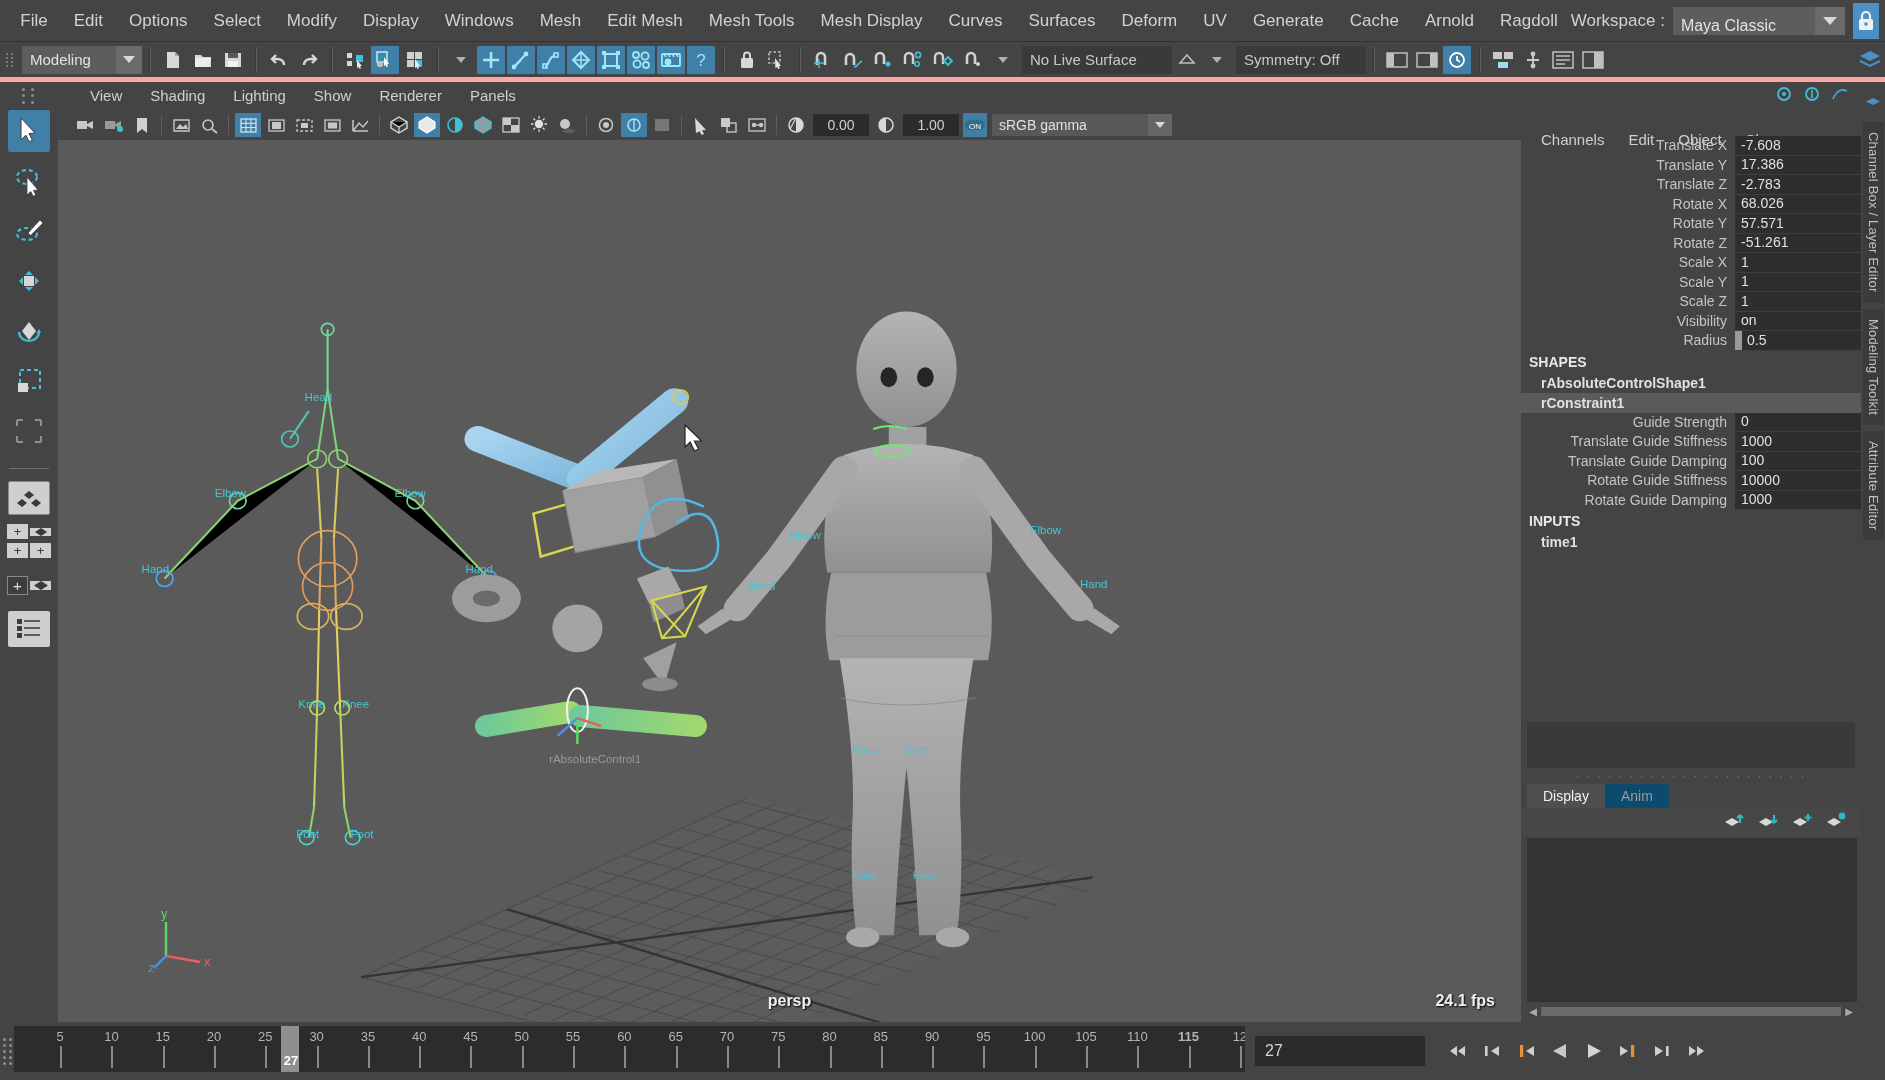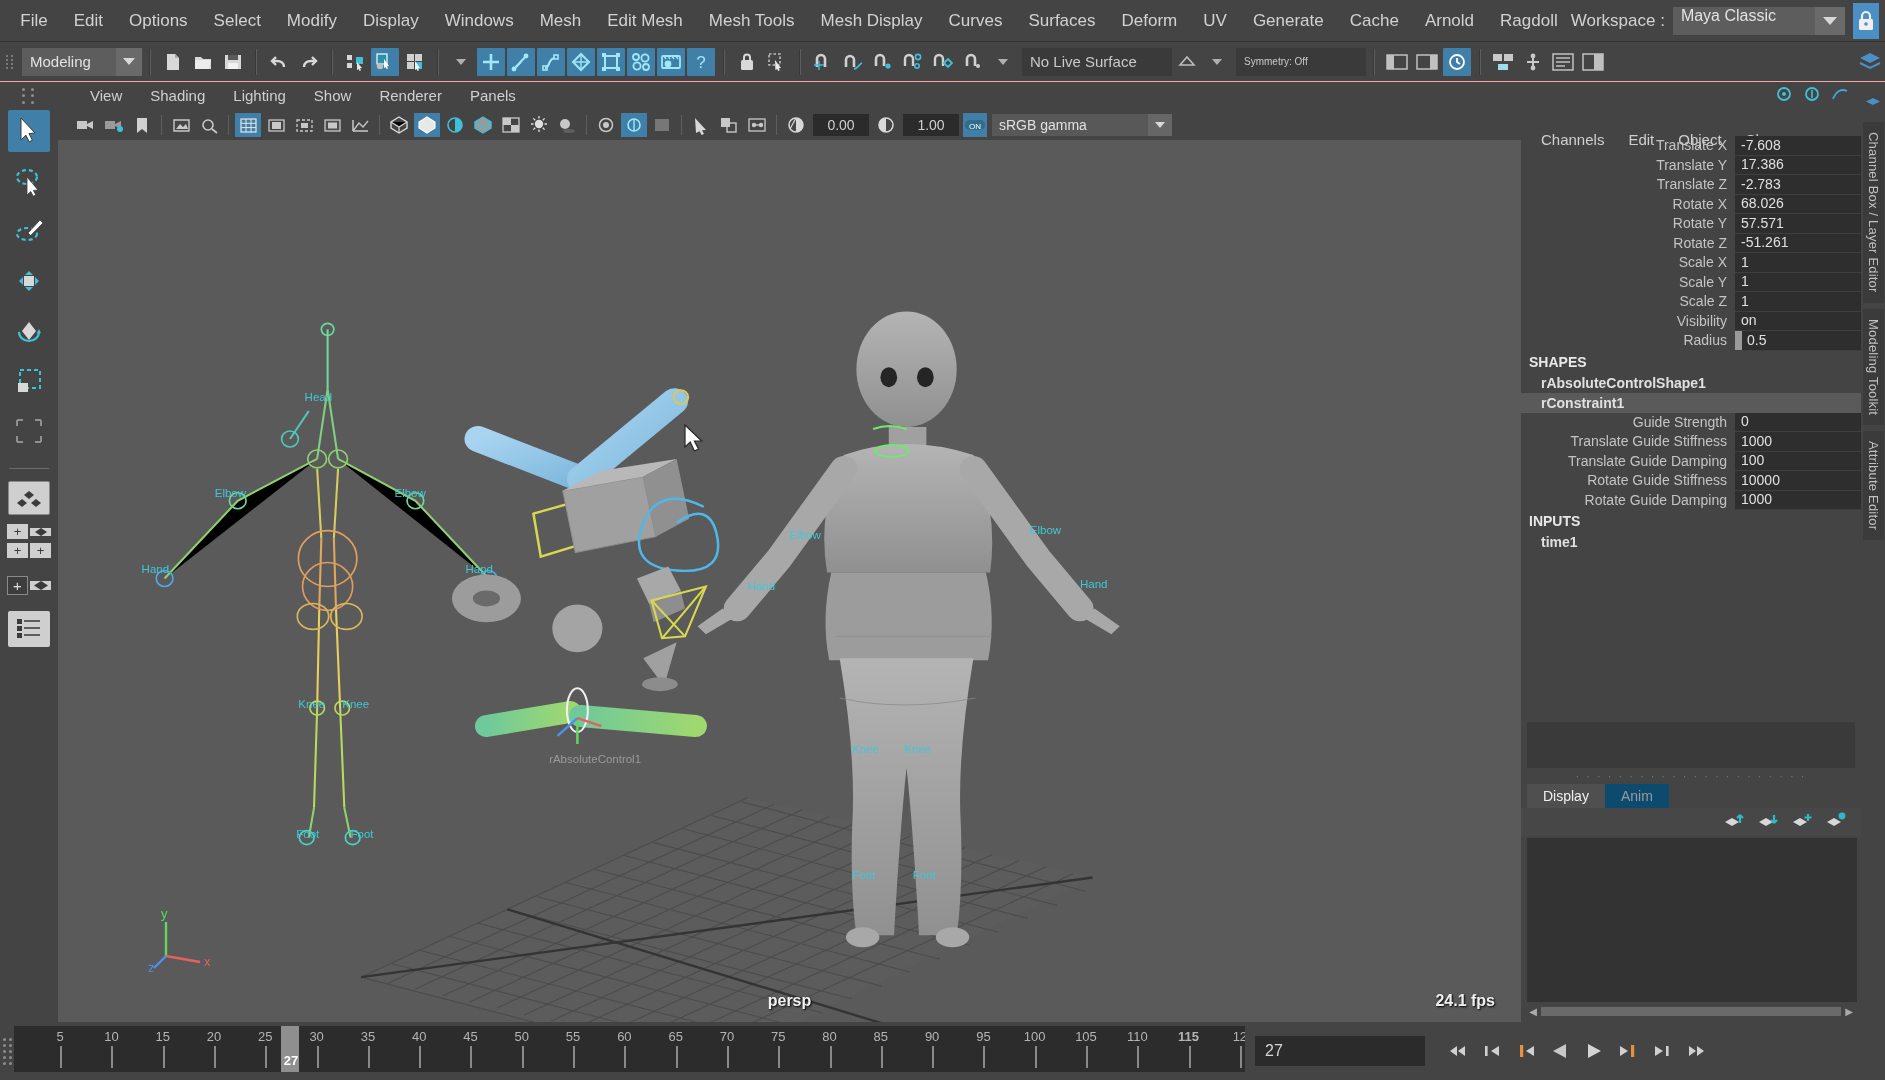--- a/index.html
+++ b/index.html
@@ -18,37 +18,37 @@
     flex-shrink: 0; border-bottom: 1px solid #333;
   }
   .menubar .mitem {
     padding: 0 13px; font-size: 17px; color: #d2d2d2; line-height: 42px;
     white-space: nowrap; cursor: default;
   }
   .menu-spacer { flex: 1; }
   .ws-label { font-size: 17px; color: #d2d2d2; padding-right: 8px; white-space: nowrap; }
   .ws-combo {
     width: 235px; height: 28px; background: #5d5d5d; border: none;
-    display: flex; align-items: flex-start; position: relative;
+    display: flex; align-items: flex-end; position: relative;
   }
   .ws-combo .ws-val { font-size: 16px; color: #e2e2e2; padding-left: 8px; flex: 1; }
   .ws-combo .ws-arrow {
     width: 30px; height: 28px; background: #6a6a6a; display: flex;
     align-items: center; justify-content: center;
   }
   .tri-down { width: 0; height: 0; border-left: 7px solid transparent; border-right: 7px solid transparent; border-top: 8px solid #d8d8d8; }
   .lock-btn {
     width: 36px; height: 36px; background: #4a90c4; margin: 0 6px 0 8px;
     display: flex; align-items: center; justify-content: center;
   }
 
   
   .statusbar {
     height: 40px; background: #444444; display: flex; align-items: center;
-    flex-shrink: 0; padding-left: 4px; border-bottom: 1px solid #fca5a5;
+    flex-shrink: 0; padding-left: 4px; border-bottom: 5px solid #fca5a5;
   }
   .dots-grip { width: 12px; height: 30px; display: grid; grid-template-columns: 1fr 1fr; gap: 2px; align-content: center; padding: 0 2px; }
   .dots-grip i { width: 2px; height: 2px; background: #8d8d8d; display: block; border-radius: 50%; }
   .mode-combo {
     width: 120px; height: 28px; background: #5d5d5d; display: flex; align-items: center;
     margin-left: 6px;
   }
   .mode-combo .mv { flex: 1; font-size: 15px; padding-left: 8px; color: #e2e2e2; }
   .mode-combo .ma { width: 26px; display: flex; align-items: center; justify-content: center; background: #6a6a6a; height: 28px; }
   .tb-sep { width: 2px; height: 26px; background: #5e5e5e; margin: 0 7px; border-left: 1px solid #383838; }
@@ -56,21 +56,21 @@
     width: 28px; height: 28px; display: flex; align-items: center; justify-content: center;
     margin: 0 1px; border-radius: 1px;
   }
   .tbtn.on { background: #3f7fa8; }
   .live-field {
     height: 28px; width: 150px; background: #3a3a3a; display: flex; align-items: center;
     padding-left: 8px; font-size: 15px; color: #c9c9c9; margin-left: 4px;
   }
   .sym-field {
     height: 28px; width: 130px; background: #3a3a3a; display: flex; align-items: center;
-    padding-left: 8px; font-size: 10px; color: #c9c9c9; margin-left: 4px;
+    padding-left: 8px; font-size: 15px; color: #c9c9c9; margin-left: 4px;
   }
 
   
   .mainrow { flex: 1; display: flex; min-height: 0; }
 
   
   .toolcol {
     width: 58px; background: #444444; display: flex; flex-direction: column;
     align-items: center; padding-top: 6px; flex-shrink: 0;
   }

